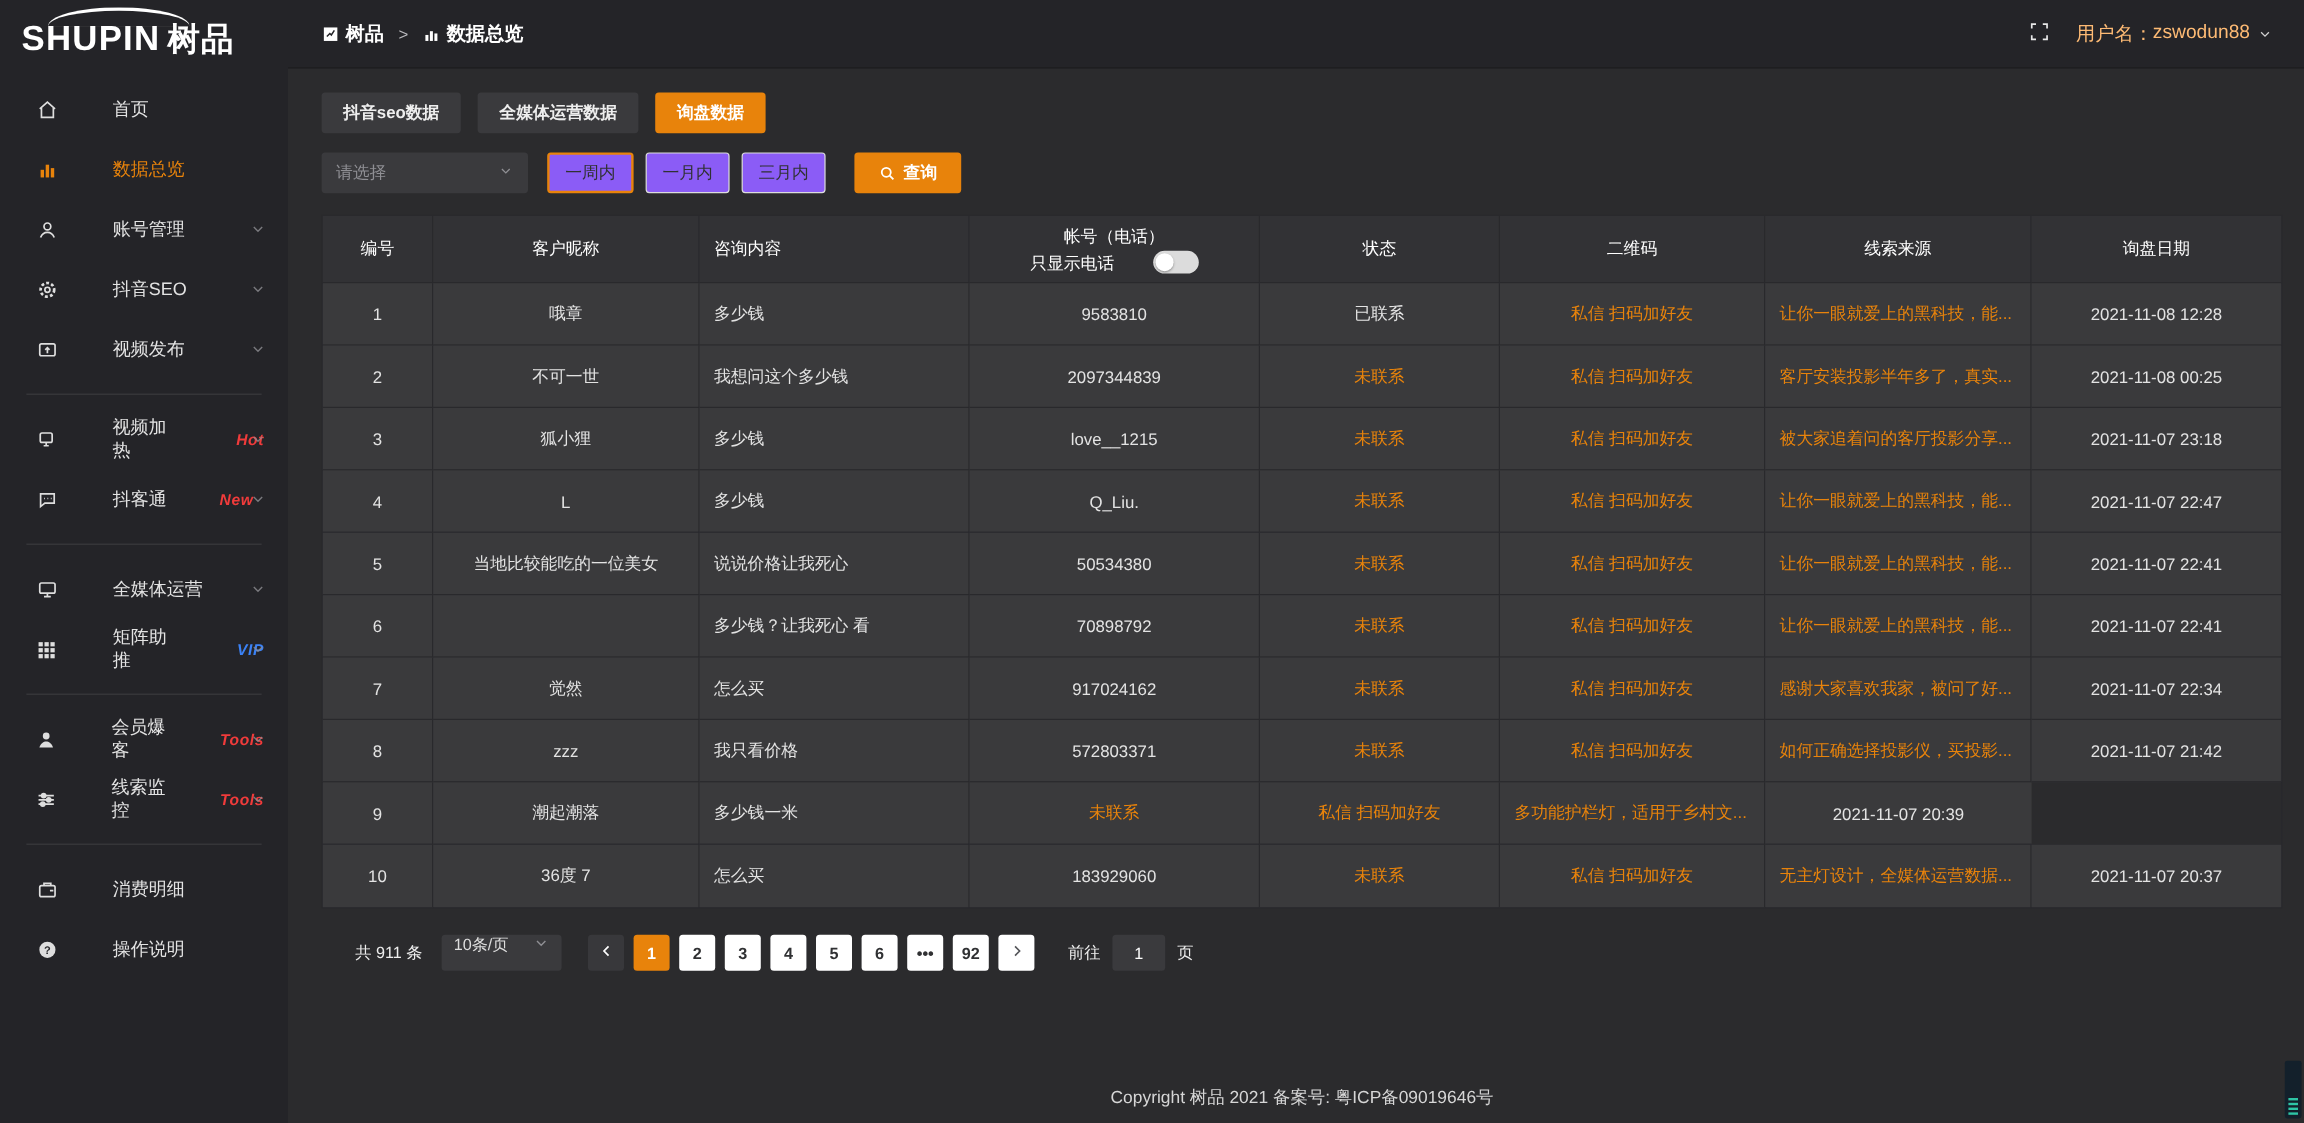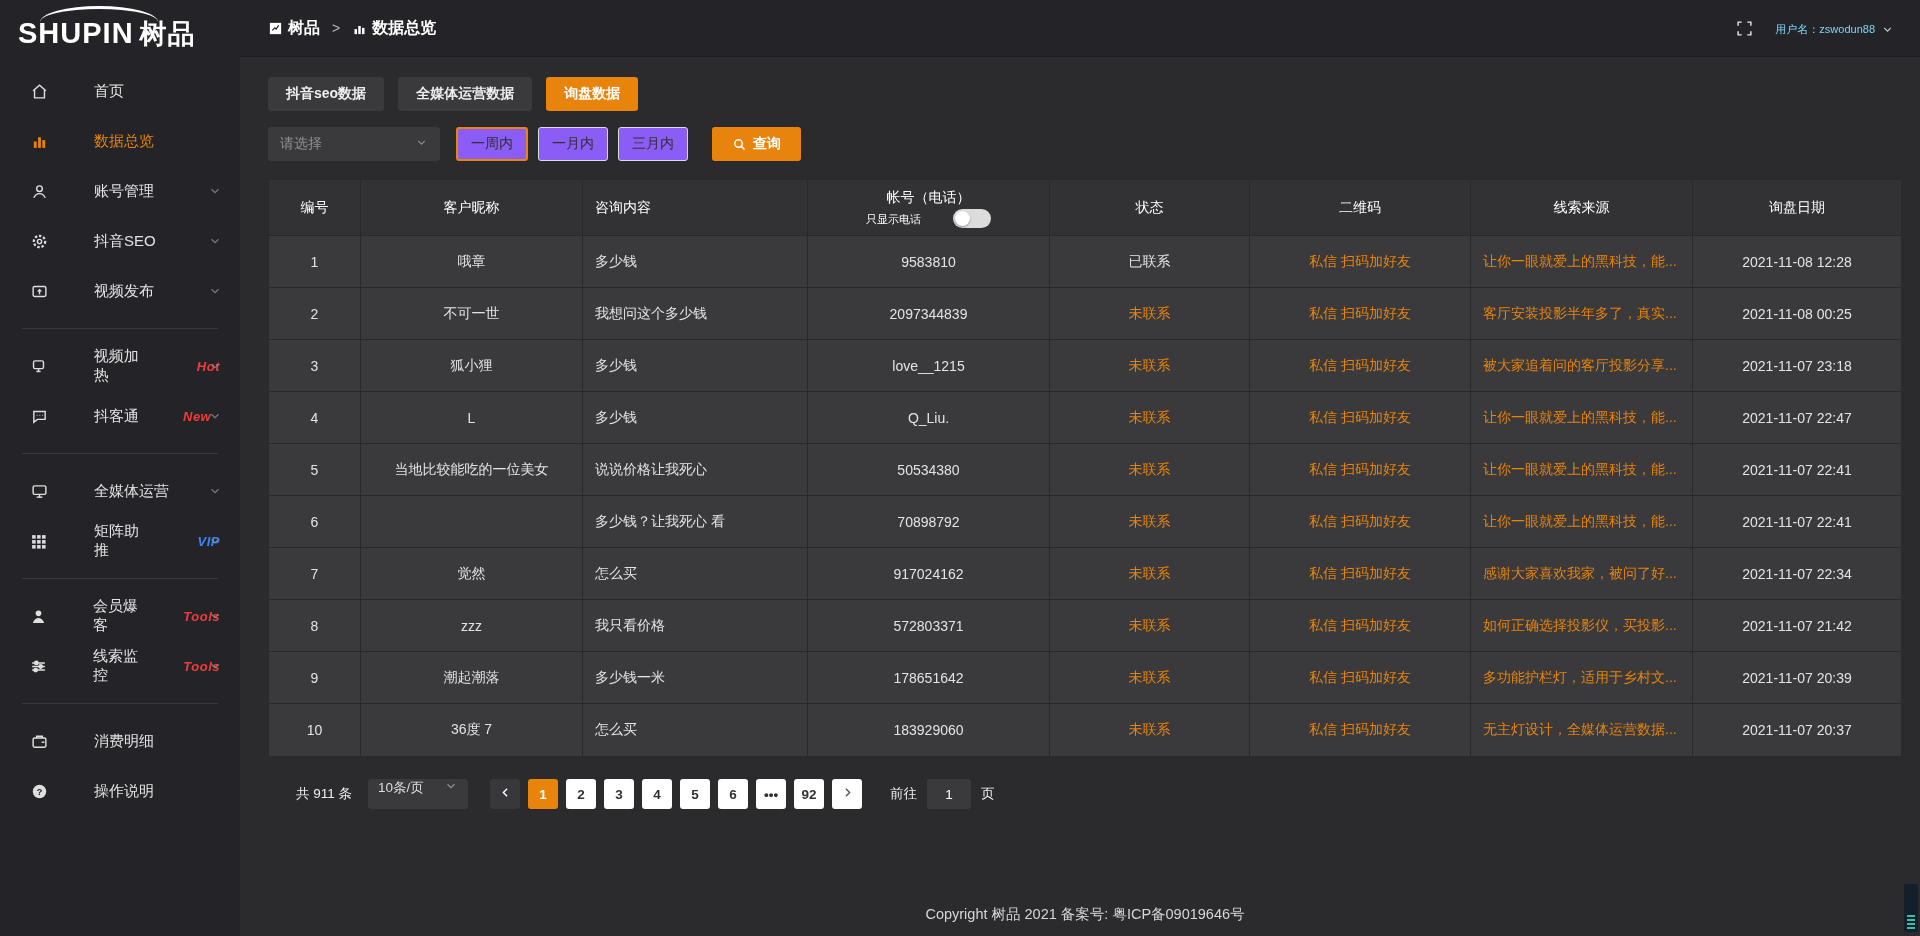--- a/index.html
+++ b/index.html
@@ -25,21 +25,21 @@
   .s-badge.red { color:#f03b3b; }
   .s-badge.yellow { color:#3b82f6; }
   .s-chev { position:absolute; right:18px; top:18px; opacity:.8; }
   .side-divider { height:1px; background:#3a3a3e; margin:12px 22px; }
   
   .topbar { position:absolute; left:240px; right:0; top:0; height:57px; background:#242428;
     display:flex; align-items:center; justify-content:space-between; padding:0 26px 0 28px; border-bottom:1px solid #1d1d20; }
   .breadcrumb { display:flex; align-items:center; font-size:16px; font-weight:bold; color:#fff; }
   .bc-icon { display:inline-flex; margin-right:5px; }
   .bc-sep { margin:0 12px; color:#b9b9bd; font-size:14px; font-weight:normal; }
-  .top-right { display:flex; align-items:flex-end; font-size:11px; color:#7dd3fc; }
+  .top-right { display:flex; align-items:flex-start; font-size:16px; color:#fdba74; }
   .fs-icon { margin-right:22px; display:inline-flex; cursor:pointer; }
   .user-chip { display:flex; align-items:center; cursor:pointer; }
   .user-chip .uc-chev { margin-left:6px; display:inline-flex; }
   
   .content { position:absolute; left:240px; top:57px; right:0; padding:20px 18px 0 28px; }
   .tabs { display:flex; }
   .tab { height:34px; padding:0 18px; margin-right:14px; background:#3a3a3d; color:#eee; border:none;
     border-radius:3px; font-size:14px; font-weight:bold; cursor:pointer; font-family:inherit; }
   .tab.active { background:#e8830b; color:#fff; }
   .filters { display:flex; align-items:center; margin-top:16px; }
@@ -56,21 +56,21 @@
   .gtr { display:grid; grid-template-columns:92px 222px 225px 242px 200px 221px 222px 1fr; }
   .th, .td { border-right:1px solid #29292c; border-bottom:1px solid #29292c; display:flex; align-items:center;
     justify-content:center; padding:0 12px; overflow:hidden; white-space:nowrap; }
   .th:last-child, .td:last-child { border-right:none; }
   .gtr.last .td { border-bottom:none; }
   .th { background:#323235; height:56px; color:#fff; }
   .td { background:#3a3a3c; height:52px; color:#e3e3e3; }
   .al-left { justify-content:flex-start; }
   .orange { color:#e8830b; }
   .th-stack { display:flex; flex-direction:column; align-items:center; line-height:22px; }
-  .th-sub { display:flex; align-items:center; font-size:11px;gap:25px; }
+  .th-sub { display:flex; align-items:center; font-size:14px;gap:25px; }
   .toggle { width:38px; height:19px; border-radius:10px; background:#dcdcdc; position:relative; margin-left:7px; cursor:pointer; }
   .toggle::after { content:''; position:absolute; left:2px; top:2px; width:15px; height:15px; border-radius:50%;
     background:#fff; box-shadow:0 1px 2px rgba(0,0,0,.35); }
   
   .pagination { display:flex; align-items:center; margin-top:22px; margin-left:28px; font-size:13.5px; }
   .pg-total { margin-right:16px; color:#eee; }
   .pg-size { width:100px; height:30px; background:#3a3a3d; border-radius:3px; display:flex; align-items:flex-start;
     justify-content:space-between; padding:0 10px; color:#ddd; cursor:pointer; margin-right:22px; }
   .pg { min-width:30px; height:30px; border-radius:3px; background:#fff; color:#303133; font-weight:bold;
     display:flex; align-items:center; justify-content:center; margin-right:8px; cursor:pointer; padding:0 4px; }
@@ -433,21 +433,20 @@
         <div class="td">572803371</div>
         <div class="td orange">未联系</div>
         <div class="td orange">私信 扫码加好友</div>
         <div class="td al-left orange">如何正确选择投影仪，买投影...</div>
         <div class="td">2021-11-07 21:42</div>
       </div>
       <div class="gtr">
         <div class="td">9</div>
         <div class="td">潮起潮落</div>
         <div class="td al-left">多少钱一米</div>
-        <div class="td">178651642</div>
         <div class="td orange">未联系</div>
         <div class="td orange">私信 扫码加好友</div>
         <div class="td al-left orange">多功能护栏灯，适用于乡村文...</div>
         <div class="td">2021-11-07 20:39</div>
       </div>
       <div class="gtr last">
         <div class="td">10</div>
         <div class="td">36度 7</div>
         <div class="td al-left">怎么买</div>
         <div class="td">183929060</div>

